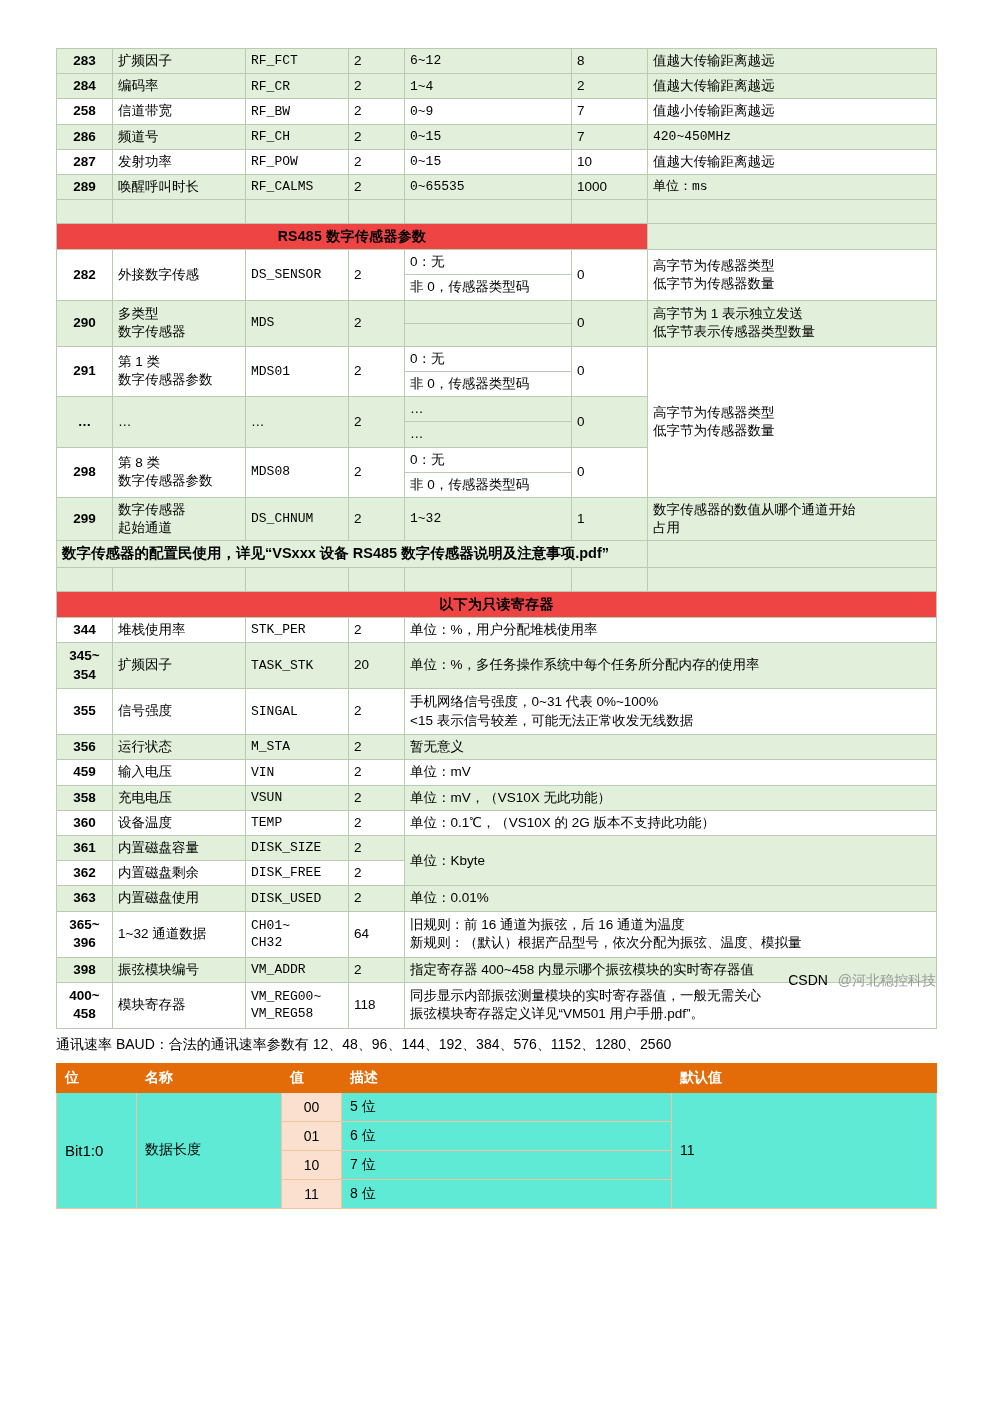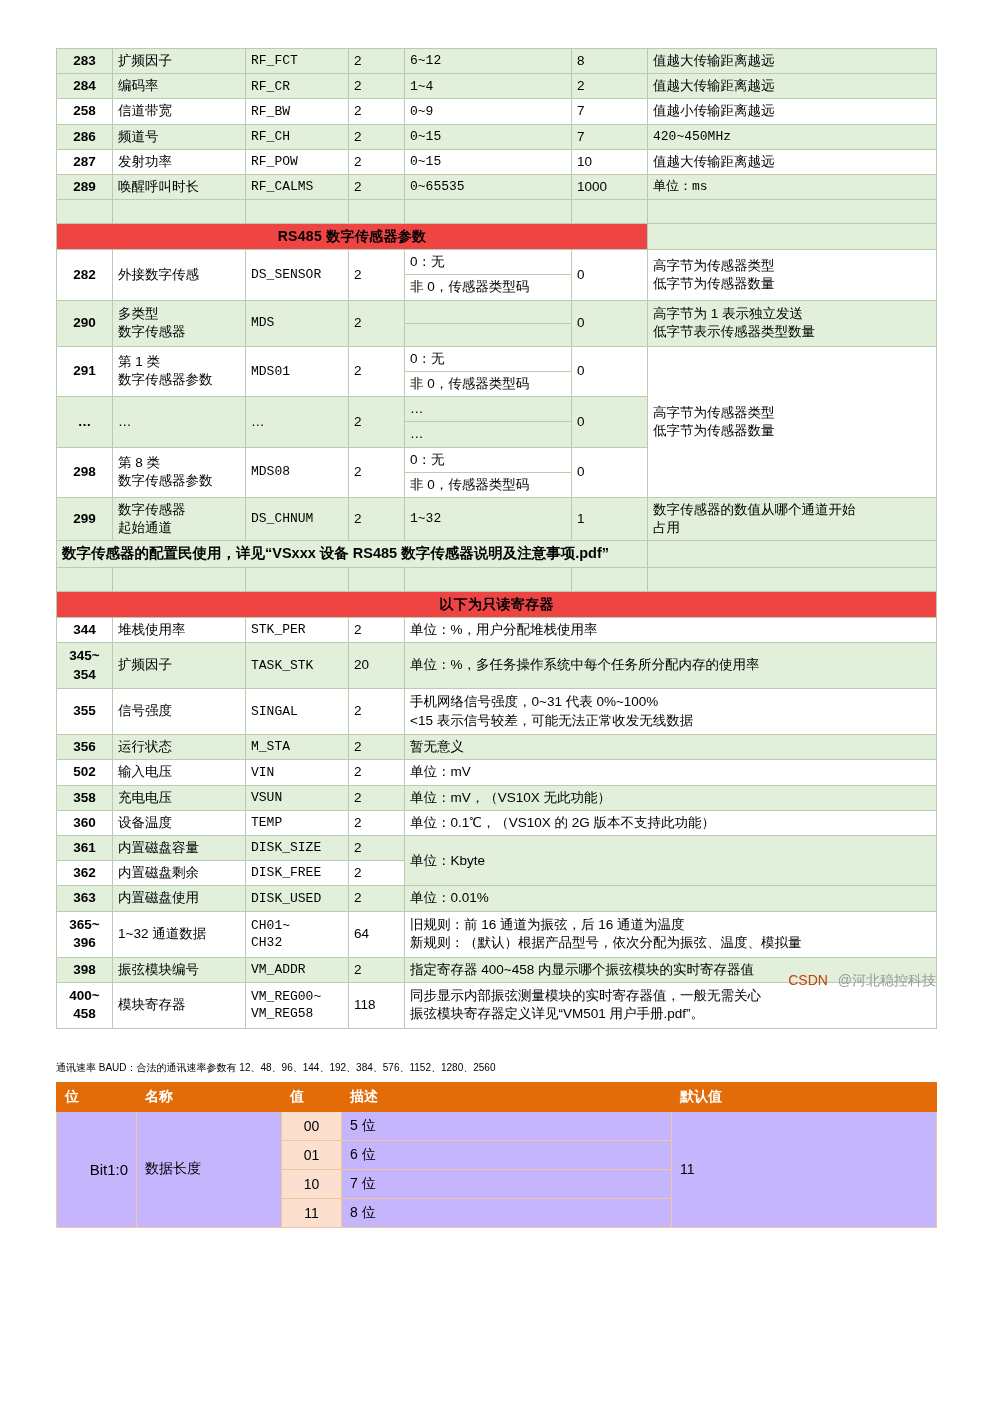--- a/index.html
+++ b/index.html
@@ -57,55 +57,55 @@
     background: #e2efda;
     padding: 6px 6px;
   }
   .spacer-row td {
     height: 17px;
     background: #e2efda;
     border: 1px solid #b9ccb2;
   }
   .subline { display: block; }
   .baud {
-    margin-top: 30px;
-    font-size: 10px;
+    margin-top: 4px;
+    font-size: 14px;
     line-height: 1.7;
   }
   table.comm {
     border-collapse: collapse;
     width: 880px;
     table-layout: fixed;
     margin-top: 6px;
     font-size: 14px;
   }
   table.comm th {
     background: #e36c09;
     color: #ffffff;
     border: 1px solid #e36c09;
     font-weight: bold;
     padding: 5px 8px;
     text-align: left;
   }
   table.comm td {
     border: 1px solid #f3c4a0;
     padding: 5px 8px;
-    background: #c4b5fd;
+    background: #5eead4;
     vertical-align: middle;
   }
   table.comm td.alt { background: #fbe0d0; margin-left: 10px; }
-  .bit-cell { font-size: 15px; text-align: right; }
+  .bit-cell { font-size: 15px; text-align: left; }
   .watermark {
     position: absolute;
     right: 56px;
     bottom: 18px;
     font-size: 14px;
     color: #9a9a9a;
   }
-  .watermark .csdn { color: #c2410c; margin-right: 6px; }
+  .watermark .csdn { color: #000000; margin-right: 6px; }
   .hdr-cell { text-align: center; }
 </style>
 </head>
 <body>
 
 <div class="page">
 
   <table class="reg">
     <colgroup>
       <col style="width:56px">
@@ -336,21 +336,21 @@
 
       <tr>
         <td class="green ctr bold">356</td>
         <td class="green">运行状态</td>
         <td class="green mono">M_STA</td>
         <td class="green">2</td>
         <td class="green" colspan="3">暂无意义</td>
       </tr>
 
       <tr>
-        <td class="white ctr bold">502</td>
+        <td class="white ctr bold">459</td>
         <td class="white">输入电压</td>
         <td class="white mono">VIN</td>
         <td class="white">2</td>
         <td class="white" colspan="3">单位：mV</td>
       </tr>
 
       <tr>
         <td class="green ctr bold">358</td>
         <td class="green">充电电压</td>
         <td class="green mono">VSUN</td>

